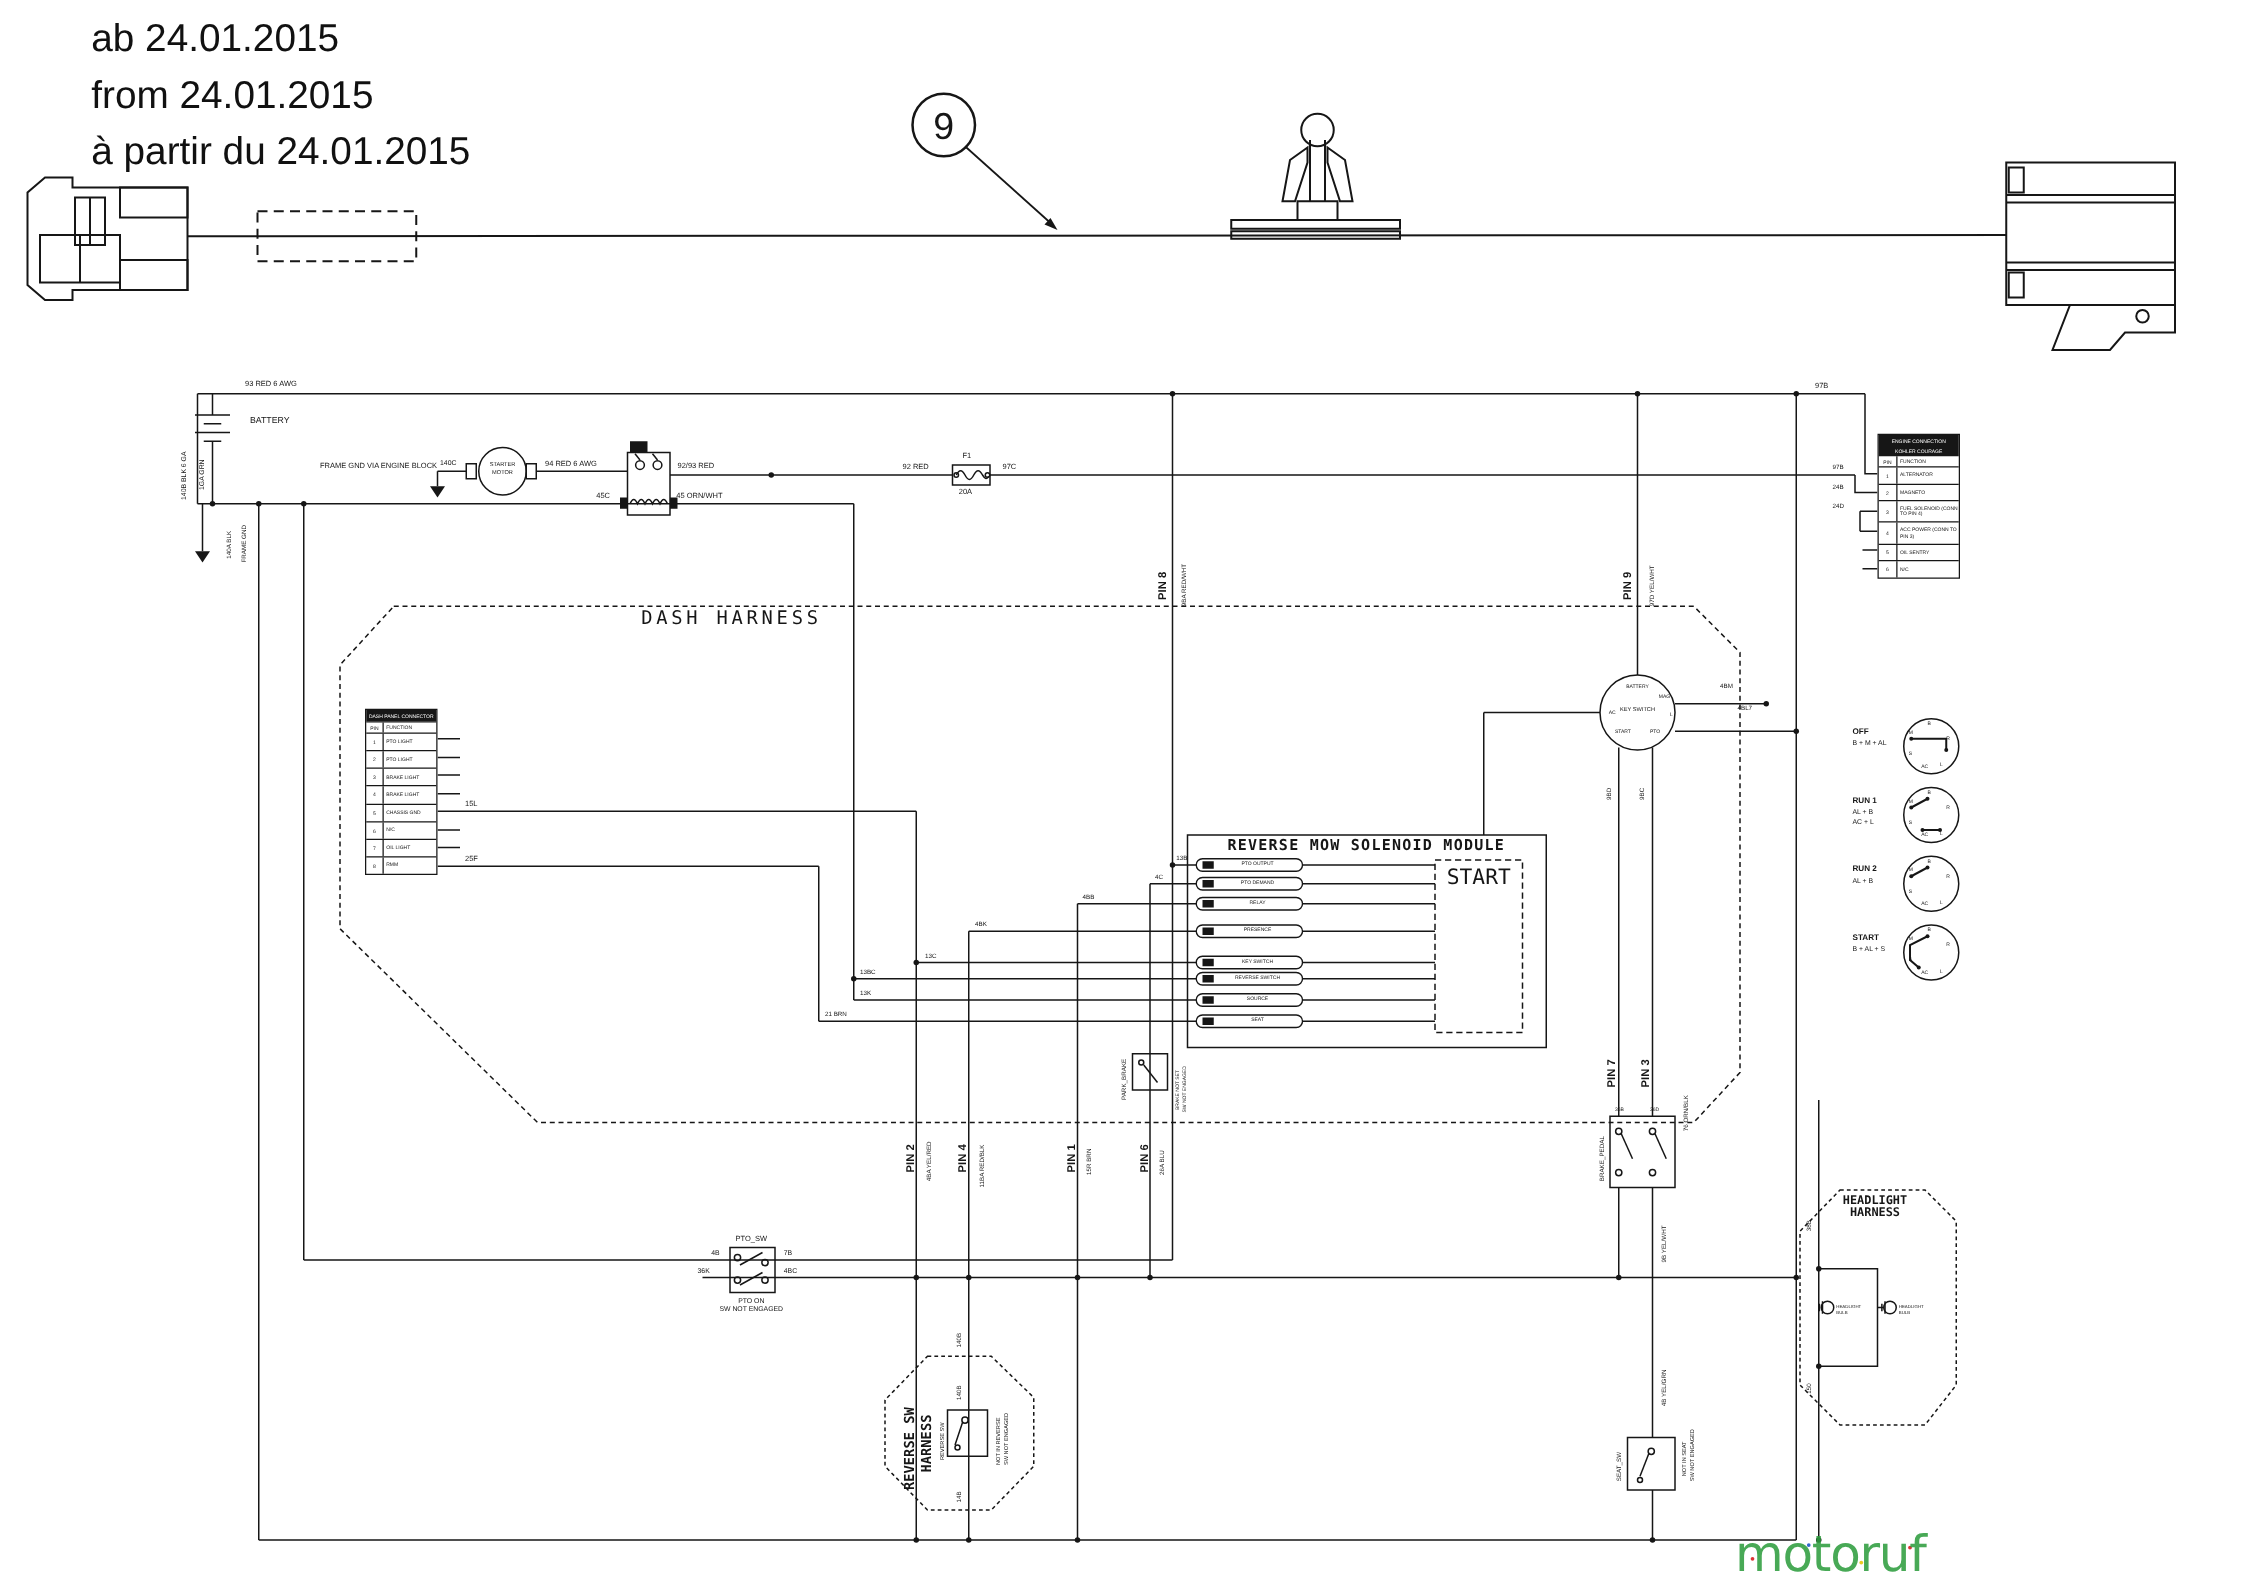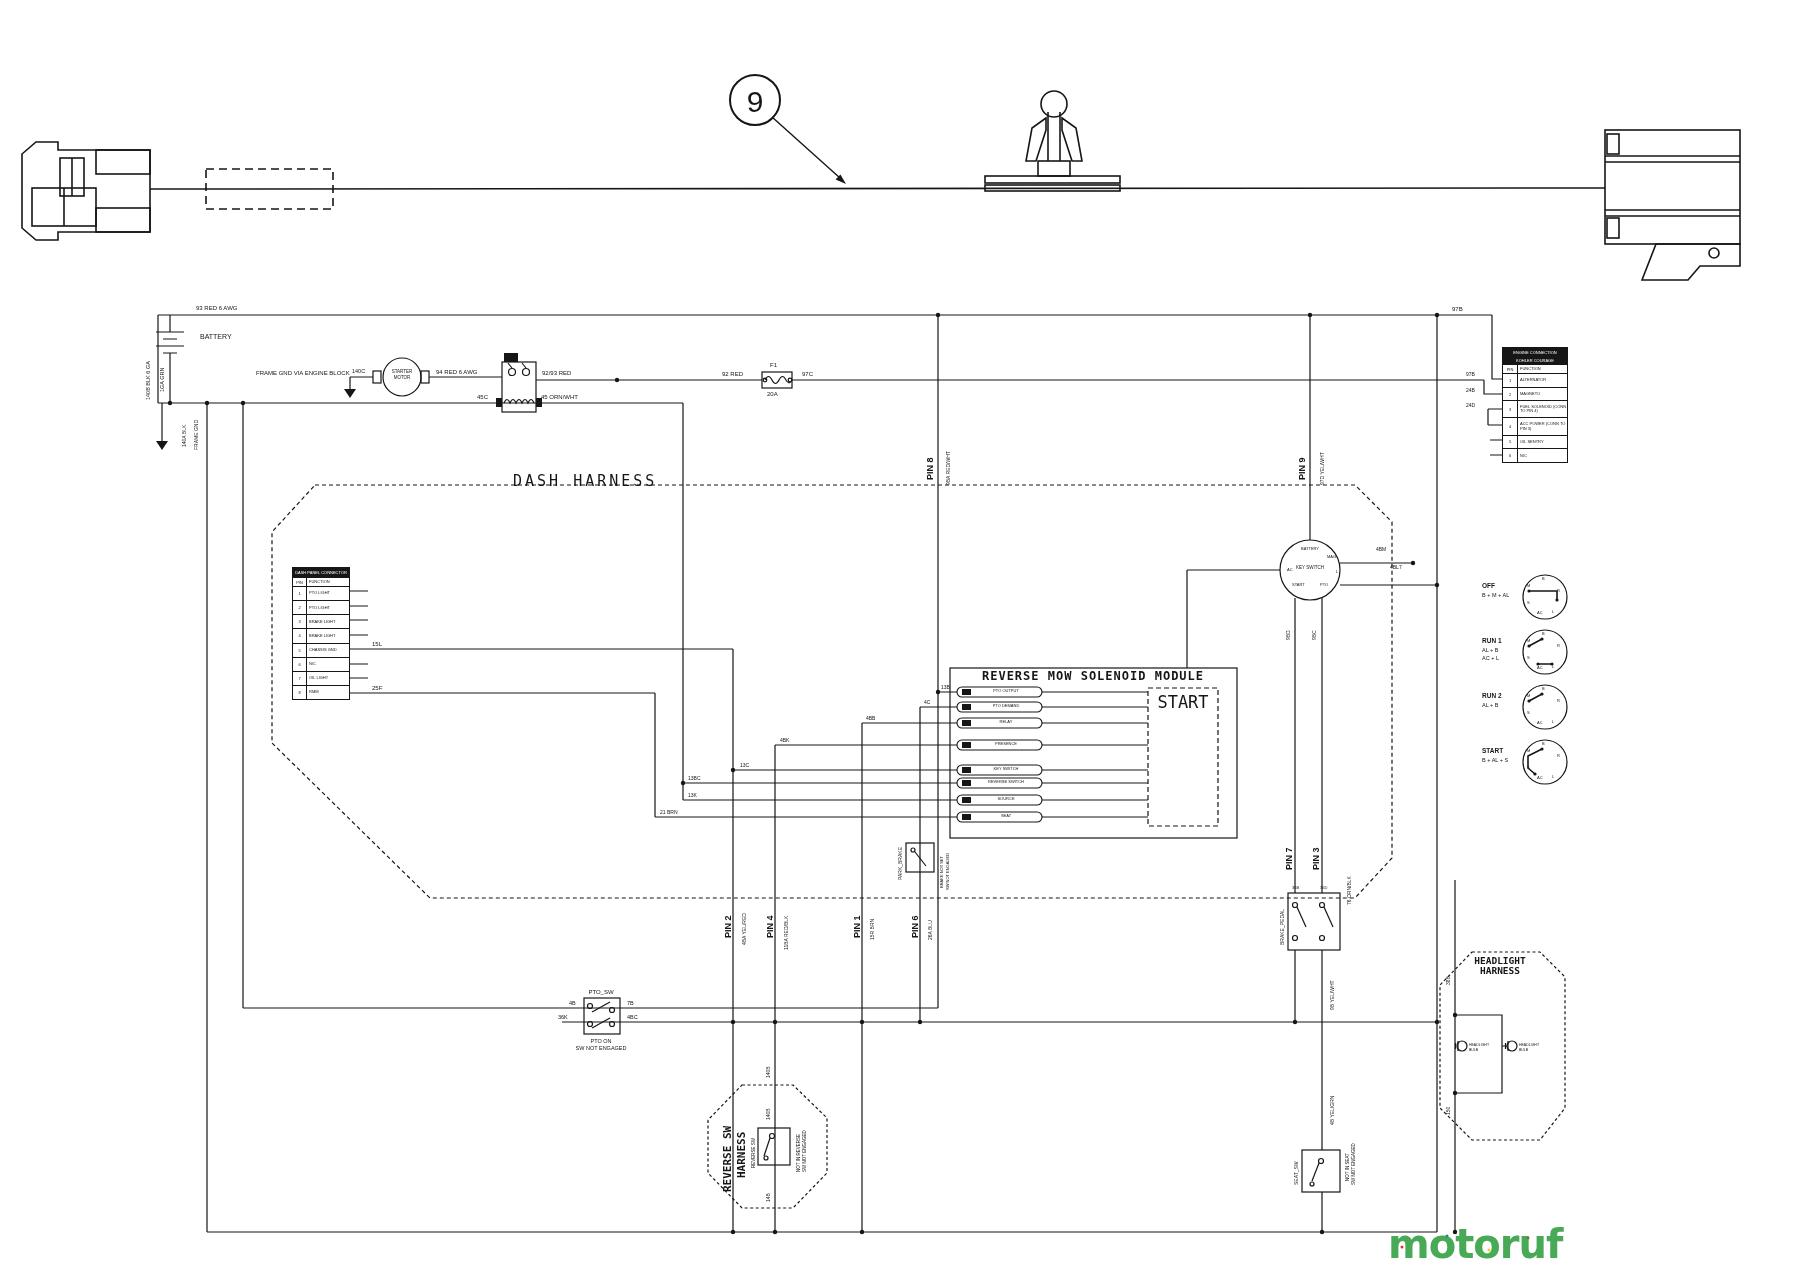--- a/index.html
+++ b/index.html
@@ -14,21 +14,21 @@
   .callout-num{position:absolute;left:755px;top:85px;transform:translateX(-50%);font-size:30px;z-index:3;}
   .tbl{position:absolute;display:flex;flex-direction:column;border:1px solid #161616;
        box-sizing:border-box;background:#fff;z-index:4;}
   .tbl .t{background:#161616;color:#fff;text-align:center;overflow:hidden;flex:0 0 auto;
           display:flex;align-items:center;justify-content:center;}
   .tbl .hrow,.tbl .r{display:flex;flex:0 0 auto;border-top:1px solid #161616;}
   .tbl .r{flex:1 1 auto;}
   .tbl .c1{border-right:1px solid #161616;display:flex;align-items:center;justify-content:center;flex:0 0 auto;}
   .tbl .c2{flex:1 1 auto;display:flex;align-items:center;padding-left:2px;line-height:1.05;}
   .pn{position:absolute;left:1238px;top:1206px;font-size:43px;color:#111;z-index:3;letter-spacing:1px;}
-  .wm{position:absolute;left:1388px;top:1221px;font-size:40px;font-weight:bold;z-index:5;opacity:.88;
+  .wm{position:absolute;left:1388px;top:1221px;font-size:40px;font-weight:normal;z-index:5;opacity:.88;
       font-family:"DejaVu Sans",sans-serif;letter-spacing:-1px;}
 </style>
 </head>
 <body>
 
 <div id="stage">
 
   <svg id="wires" width="1800" height="1272" viewBox="0 0 1800 1272">
 
     <g fill="none" stroke="#161616" stroke-width="1.6">
@@ -232,20 +232,25 @@
         <circle cx="1542" cy="694" r="1.6"></circle>
       <circle cx="1542" cy="749" r="1.6"></circle>
         <circle cx="1535" cy="774" r="1.6"></circle>
       <circle cx="1402" cy="1247" r="1.5" fill="#d33"></circle>
         <circle cx="1447" cy="1236" r="1.5" fill="#36c"></circle>
       <circle cx="1489" cy="1250" r="1.5" fill="#ec2"></circle>
         <circle cx="1528" cy="1238" r="1.5" fill="#d33"></circle>
     </g>
   </svg>
 
+  <div class="hdr">
+    <div>ab 24.01.2015</div>
+    <div>from 24.01.2015</div>
+    <div>à partir du 24.01.2015</div>
+  </div>
 
   <div class="callout-num">9</div>
 
   <div id="dash-table" class="tbl" style="left: 292px; top: 567px; width: 58px; height: 133px; font-size: 4px;">
       <div class="t" style="height: 9px;">DASH PANEL CONNECTOR</div>
       <div class="hrow" style="height: 8px;">
         <div class="c1" style="width:13px">PIN</div>
         <div class="c2">FUNCTION</div>
       </div>
       <div class="r">
@@ -308,21 +313,21 @@
         <div class="c1" style="width:14px">5</div>
         <div class="c2">OIL SENTRY</div>
       </div>
       <div class="r">
         <div class="c1" style="width:14px">6</div>
         <div class="c2">N/C</div>
       </div>
     </div>
 
   <div id="labels">
-      <div class="lb m" style="font-size: 15px; letter-spacing: 3px; left: 513px; top: 474px;">DASH HARNESS</div>
+      <div class="lb m" style="font-size: 15px; letter-spacing: 3px; left: 513px; top: 487px;">DASH HARNESS</div>
       <div class="lb m b" style="font-size: 12px; letter-spacing: 1px; transform: translateX(-50%); left: 1093px; top: 670px;">REVERSE MOW SOLENOID MODULE</div>
       <div class="lb m" style="font-size: 17px; transform: translateX(-50%); left: 1183px; top: 694px;">START</div>
       <div class="lb m b" style="font-size: 9.5px; transform: translateX(-50%); left: 1500px; top: 956px;">HEADLIGHT</div>
       <div class="lb m b" style="font-size: 9.5px; transform: translateX(-50%); left: 1500px; top: 966px;">HARNESS</div>
       <div class="lb m b" style="font-size: 11px; transform-origin: 0px 0px; transform: rotate(-90deg); left: 722px; top: 1192px;">REVERSE SW</div>
       <div class="lb m b" style="font-size: 11px; transform-origin: 0px 0px; transform: rotate(-90deg); left: 736px; top: 1178px;">HARNESS</div>
       <div class="lb" style="font-size: 7px; left: 200px; top: 333px;">BATTERY</div>
       <div class="lb" style="font-size: 6px; left: 196px; top: 305px;">93 RED 6 AWG</div>
       <div class="lb" style="font-size: 5.5px; transform-origin: 0px 0px; transform: rotate(-90deg); left: 146px; top: 400px;">140B BLK 6 GA</div>
       <div class="lb" style="font-size: 5.5px; transform-origin: 0px 0px; transform: rotate(-90deg); left: 160px; top: 392px;">1GA GRN</div>

